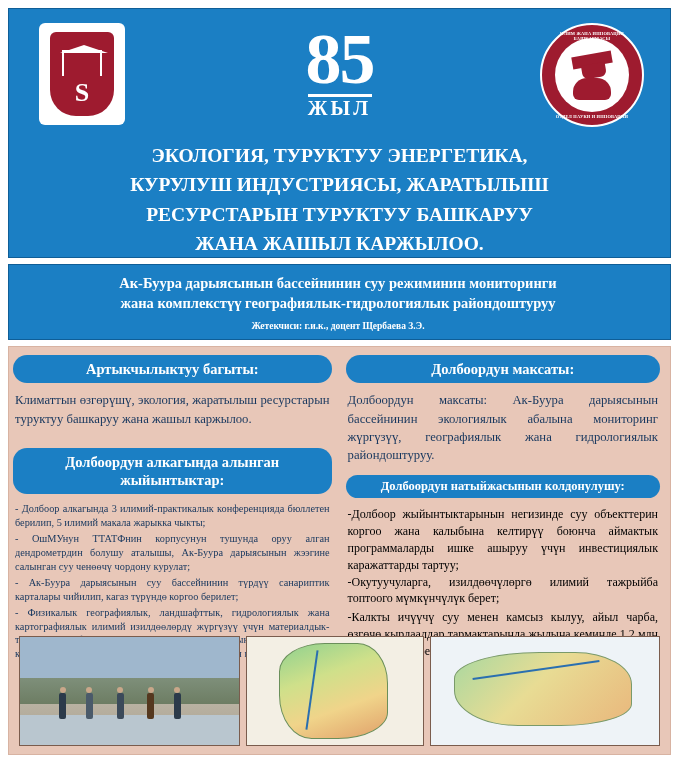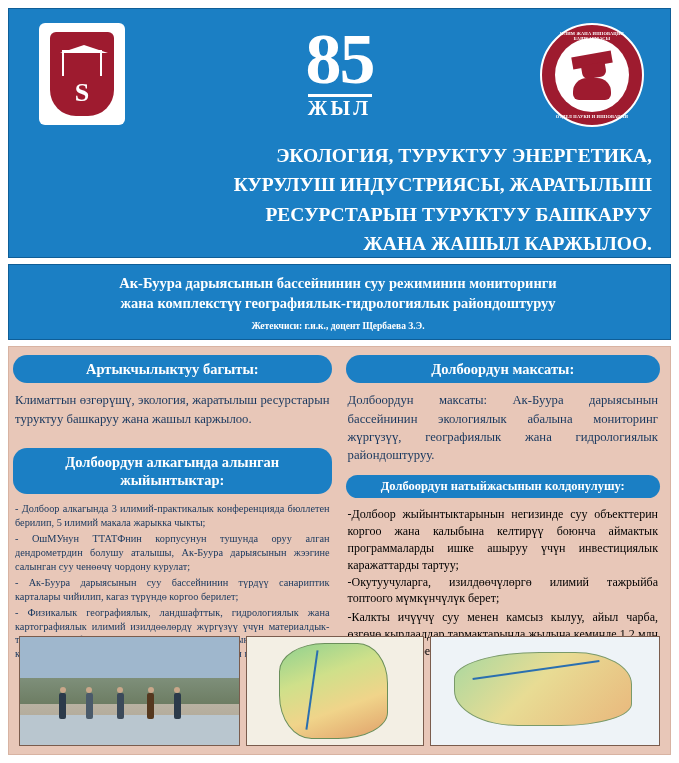--- a/index.html
+++ b/index.html
@@ -154,21 +154,21 @@
     text-align: center;
     font-weight: bold;
   }
   .logo-right .ring-text .top { top: 6px; }
   .logo-right .ring-text .bottom { bottom: 6px; }
 
   
   .main-title {
     position: absolute;
     left: 18px; right: 18px; top: 132px;
-    text-align: right;
+    text-align: center;
     color: #ffffff;
     font-weight: bold;
     font-size: 19.5px;
     line-height: 1.5;
     font-family: "Liberation Serif", serif;
   }
 
   
   .subtitle-band {
     position: absolute;

